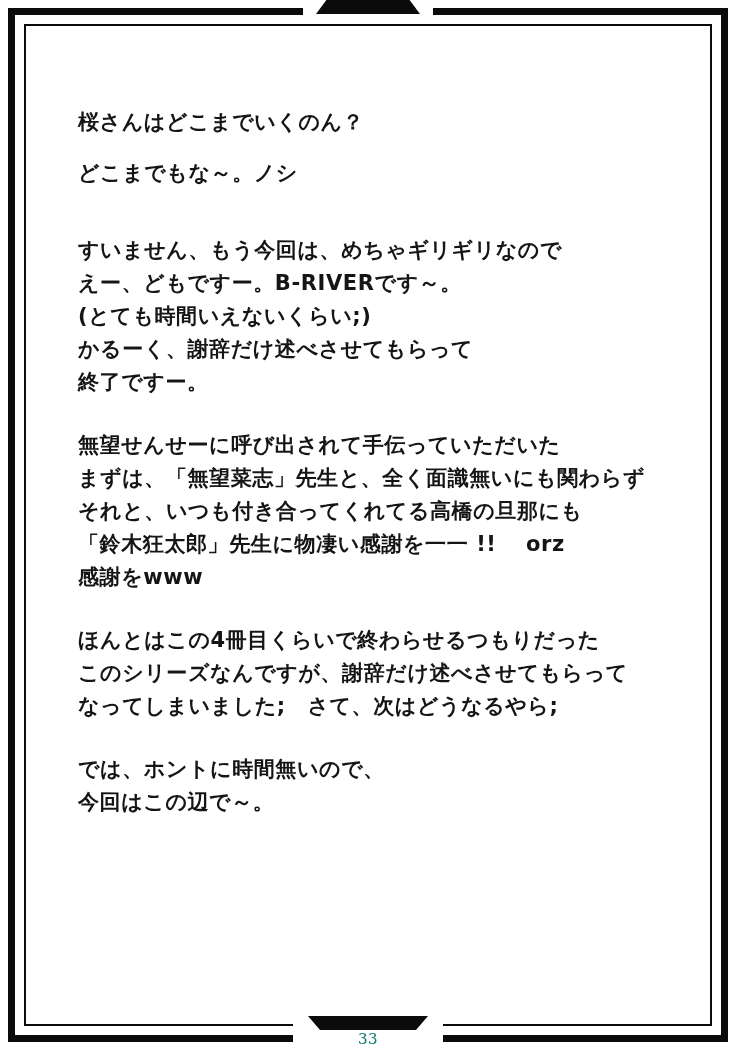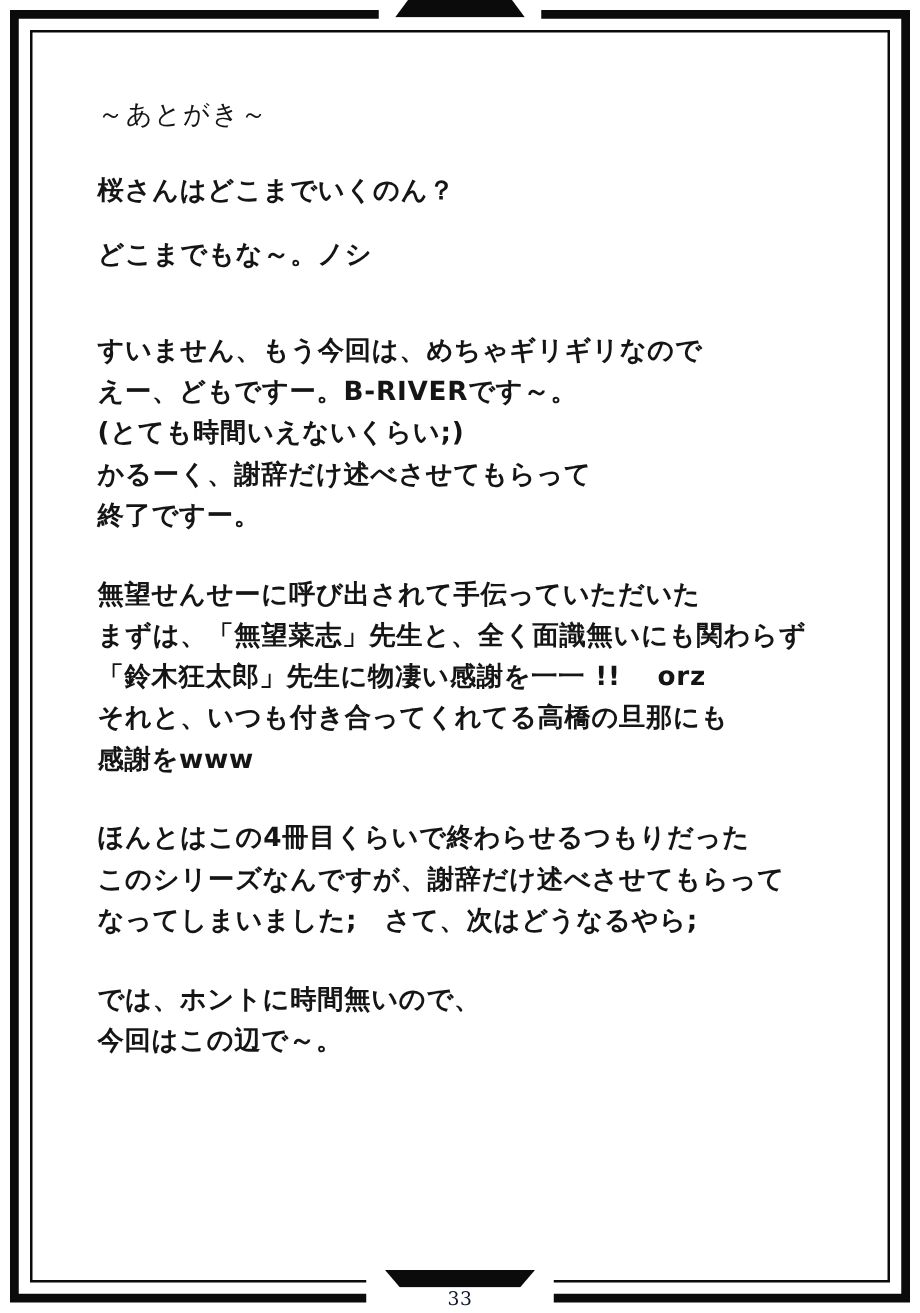--- a/index.html
+++ b/index.html
@@ -88,21 +88,21 @@
     background: #0b0b0b;
     clip-path: polygon(0% 0%, 100% 0%, 90% 100%, 10% 100%);
   }
 
   .page-number {
     position: absolute;
     left: 50%;
     transform: translateX(-50%);
     bottom: 2px;
     font-size: 15px;
-    color: #0f172a;
+    color: #0f766e;
     letter-spacing: 0.5px;
     font-family: "DejaVu Serif", "Liberation Serif", serif;
   }
 
   
   .afterword {
     position: absolute;
     left: 78px;
     top: 76px;
     width: 580px;
@@ -142,21 +142,20 @@
     <div class="notch-top-inner"></div>
   </div>
 
   <div class="notch-bottom">
     <div class="notch-bottom-bar"></div>
   </div>
 
   <div class="page-number">33</div>
 
   <div class="afterword">
-    <div class="line title-line">～あとがき～</div>
     <div class="gap-md"></div>
 
     <div class="block">
       <div class="line">桜さんはどこまでいくのん？</div>
     </div>
     <div class="gap-sm"></div>
 
     <div class="block">
       <div class="line">どこまでもな～。ノシ</div>
     </div>
@@ -167,22 +166,22 @@
       <div class="line">えー、どもですー。B-RIVERです～。</div>
       <div class="line">(とても時間いえないくらい;)</div>
       <div class="line">かるーく、謝辞だけ述べさせてもらって</div>
       <div class="line">終了ですー。</div>
     </div>
     <div class="gap-md"></div>
 
     <div class="block">
       <div class="line">無望せんせーに呼び出されて手伝っていただいた</div>
       <div class="line">まずは、「無望菜志」先生と、全く面識無いにも関わらず</div>
+      <div class="line">それと、いつも付き合ってくれてる高橋の旦那にも</div>
       <div class="line">「鈴木狂太郎」先生に物凄い感謝を一一 !!　 orz</div>
-      <div class="line">それと、いつも付き合ってくれてる高橋の旦那にも</div>
       <div class="line">感謝をwww</div>
     </div>
     <div class="gap-md"></div>
 
     <div class="block">
       <div class="line">ほんとはこの4冊目くらいで終わらせるつもりだった</div>
       <div class="line">このシリーズなんですが、謝辞だけ述べさせてもらって</div>
       <div class="line">なってしまいました;　さて、次はどうなるやら;</div>
     </div>
     <div class="gap-md"></div>

